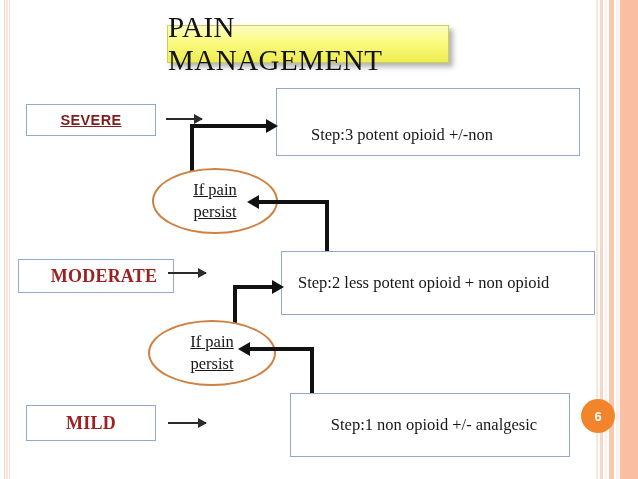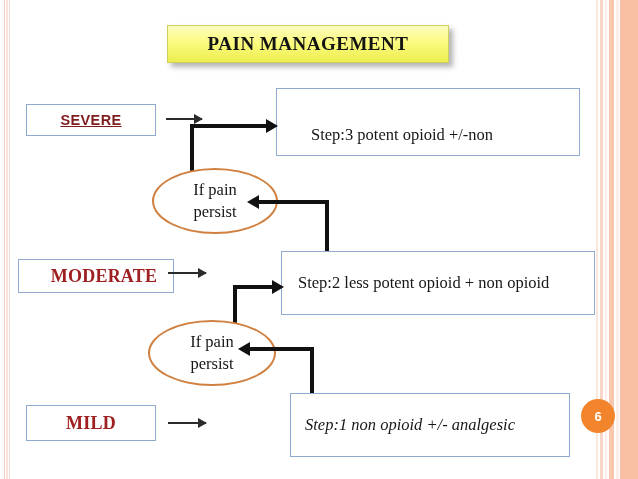--- a/index.html
+++ b/index.html
@@ -19,22 +19,22 @@
   .r4{left:609px;width:5px;background:#f9c7ae;}
   .r5{left:616px;width:3px;background:#fdeee7;}
   .r6{left:620px;width:18px;background:#f8bfa3;}
 
   
   #title-box{position:absolute;left:167px;top:25px;width:280px;height:36px;
       background:linear-gradient(180deg,#fbfbc0 0%,#fcfc86 40%,#eded4f 100%);
       border:1px solid #cfcf5e;
       box-shadow:4px 4px 5px rgba(120,120,120,.55);
       display:flex;align-items:center;justify-content:center;}
-  #title-box span{font-family:"Liberation Serif",serif;font-weight:bold;
-      font-size:19px;letter-spacing:.5px;color:#141414;}
+  #title-box span{font-family:"Liberation Serif",serif;font-weight:normal;
+      font-size:29px;letter-spacing:.5px;color:#141414;}
 
   
   .level{position:absolute;border:1.5px solid #8faace;background:#ffffff;
       display:flex;align-items:center;justify-content:center;}
   .level span{font-weight:bold;}
   #level-severe{left:26px;top:104px;width:128px;height:30px;}
   #level-severe span{font-family:"Liberation Sans",sans-serif;
       font-size:14.5px;color:#7f1d1d;letter-spacing:.4px;text-decoration:underline;}
   #level-moderate{left:18px;top:259px;width:138px;height:32px;padding-left:16px;}
   #level-moderate span{font-family:"Liberation Serif",serif;
@@ -50,29 +50,29 @@
   .step .ln{line-height:1.55;white-space:nowrap;}
   #step3{left:276px;top:88px;width:304px;height:68px;padding-left:34px;
       box-sizing:border-box;}
   #step3 .ln{text-align:left;margin-top:25px;}
   #step2{left:281px;top:251px;width:314px;height:64px;padding:16px 6px;
       box-sizing:border-box;}
   #step2 .l-a{text-align:left;padding-left:10px;}
   #step2 .l-b{text-align:center;}
   #step1{left:290px;top:393px;width:280px;height:64px;padding:0 6px;
       box-sizing:border-box;}
-  #step1 .l-a{text-align:left;padding-left:8px;font-style:italic;}
+  #step1 .l-a{text-align:center;padding-left:8px;}
   #step1 .l-b{text-align:center;}
 
   
   .ellipse{position:absolute;border:2px solid #d08040;border-radius:50%;
       background:#ffffff;font-family:"Liberation Serif",serif;
       font-size:16.5px;color:#171717;
       display:flex;flex-direction:column;align-items:center;
-      justify-content:center;line-height:1.35;}
+      justify-content:center;line-height:1.35;text-decoration:underline;}
   #ell-top{left:152px;top:168px;width:122px;height:62px;}
   #ell-bot{left:148px;top:320px;width:124px;height:62px;}
 
   
   .thin-arrow{position:absolute;height:2px;background:#2b2b2b;}
   .thin-arrow::after{content:"";position:absolute;right:-1px;top:-4px;
       width:0;height:0;border-left:9px solid #2b2b2b;
       border-top:5px solid transparent;border-bottom:5px solid transparent;}
   #arr-sev{left:166px;top:118px;width:36px;}
   #arr-mod{left:168px;top:272px;width:38px;}

